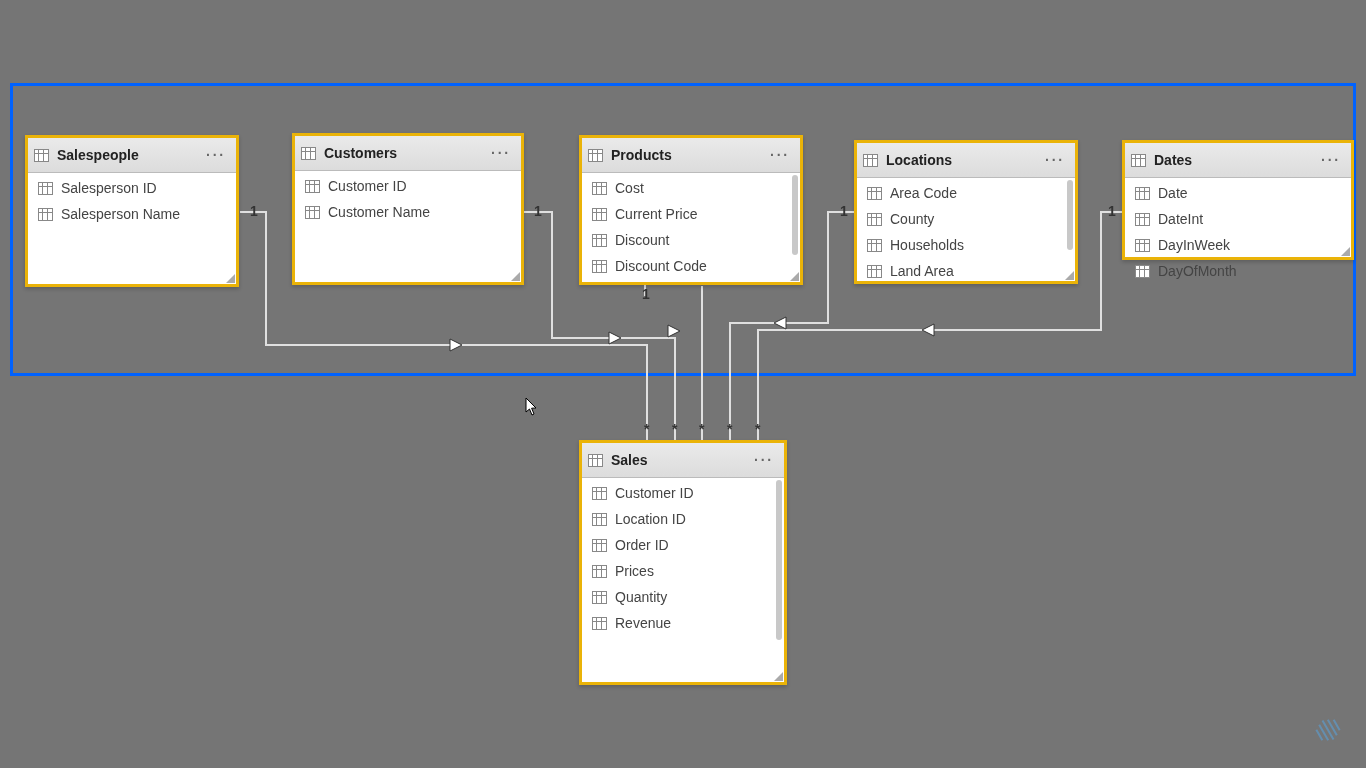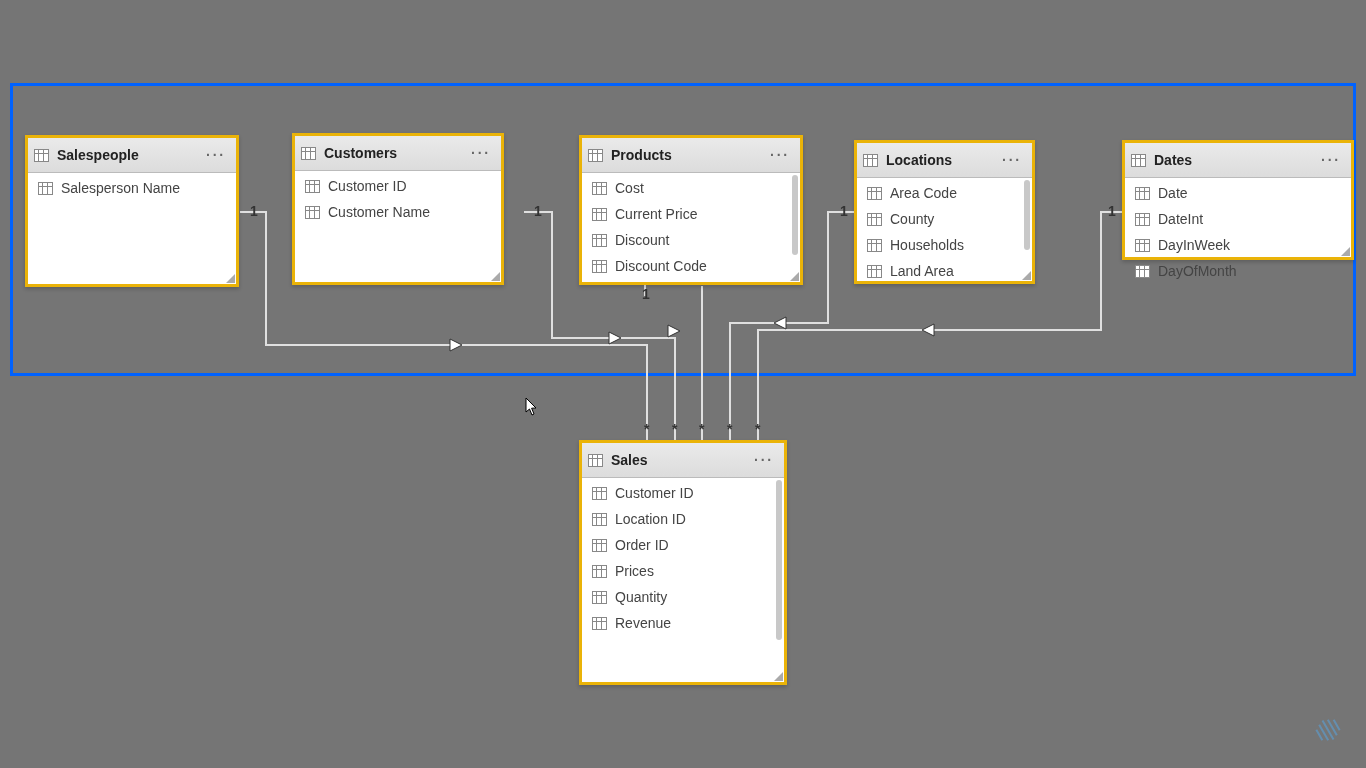--- a/index.html
+++ b/index.html
@@ -79,28 +79,32 @@
   <div class="table" style="left:25px;top:135px;width:214px;height:152px">
     <div class="thdr">
       <span class="ico"></span>
       <span class="ttl">Salespeople</span>
       <span class="dots">···</span>
     </div>
     <div class="body" style="height:116px">
       <div class="rows">
         <div class="row">
             <span class="ico"></span>
+            <span>Salesperson ID</span>
+          </div>
+        <div class="row">
+            <span class="ico"></span>
             <span>Salesperson Name</span>
           </div>
       </div>
     </div>
     <span class="resize"></span>
   </div>
 
-  <div class="table" style="left:292px;top:133px;width:212px;height:152px">
+  <div class="table" style="left:292px;top:133px;width:232px;height:152px">
     <div class="thdr">
       <span class="ico"></span>
       <span class="ttl">Customers</span>
       <span class="dots">···</span>
     </div>
     <div class="body" style="height:116px">
       <div class="rows">
         <div class="row">
             <span class="ico"></span>
             <span>Customer ID</span>
@@ -137,21 +141,21 @@
         <div class="row">
             <span class="ico"></span>
             <span>Discount Code</span>
           </div>
       </div>
       <div class="scroll" style="height:80px"></div>
     </div>
     <span class="resize"></span>
   </div>
 
-  <div class="table" style="left:854px;top:140px;width:181px;height:144px">
+  <div class="table" style="left:854px;top:140px;width:224px;height:144px">
     <div class="thdr">
       <span class="ico"></span>
       <span class="ttl">Locations</span>
       <span class="dots">···</span>
     </div>
     <div class="body" style="height:108px">
       <div class="rows">
         <div class="row">
             <span class="ico"></span>
             <span>Area Code</span>

